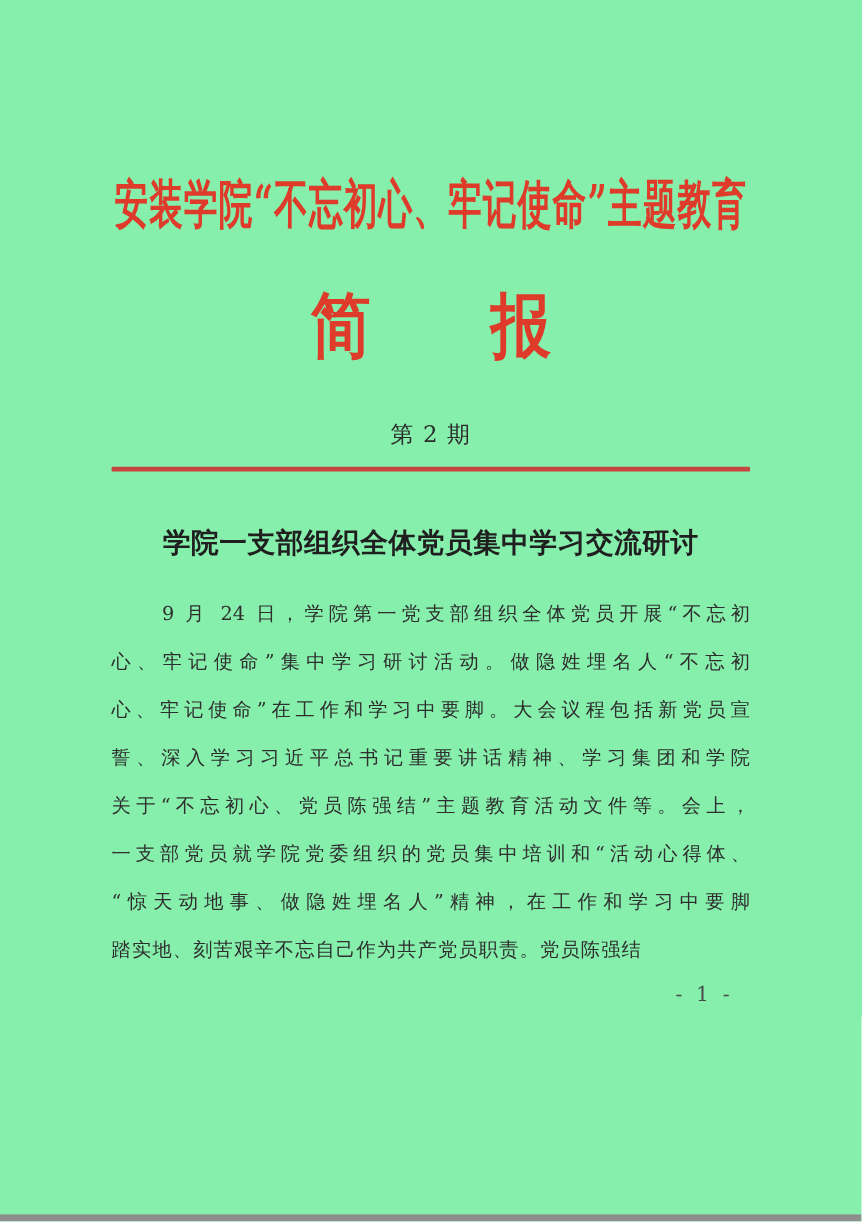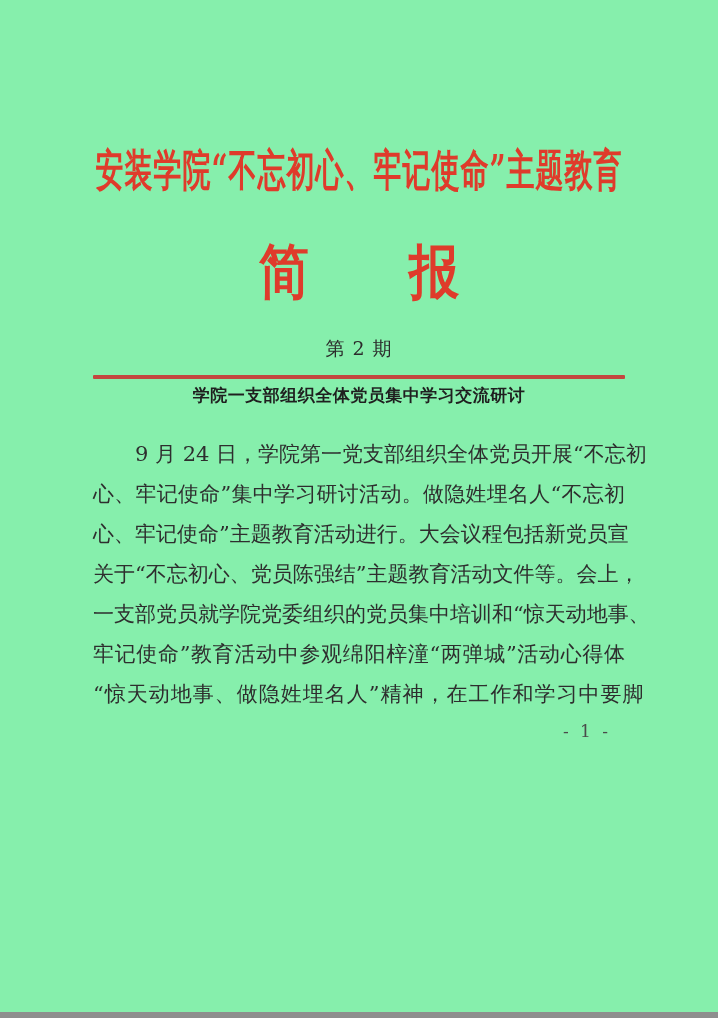--- a/index.html
+++ b/index.html
@@ -44,52 +44,53 @@
     line-height: 78px;
     text-align: center;
     color: var(--title-red);
     font-weight: bold;
     font-size: 50px;
     transform: scaleY(1.18);
     transform-origin: center;
     font-family: "DejaVu Serif", serif;
   }
   .issue-line {
-    margin-top: 22px;
+    margin-top: 36px;
     height: 30px;
     line-height: 30px;
     text-align: center;
     font-size: 19px;
     color: #2b2b2b;
     letter-spacing: 1px;
   }
   .red-rule {
     margin-top: 12px;
     height: 4px;
     background: var(--rule-red);
     border-radius: 1px;
   }
   .article-heading {
+    margin-top: 44px;
     height: 32px;
     line-height: 32px;
     text-align: center;
     font-weight: bold;
-    font-size: 17px;
+    font-size: 23px;
     color: #1f1f1f;
     letter-spacing: 0.5px;
     font-family: "DejaVu Sans", sans-serif;
     white-space: nowrap;
   }
   .article-body {
     margin-top: 23px;
   }
   .body-line {
     height: 40px;
     line-height: 40px;
-    font-size: 21px;
+    font-size: 16px;
     color: var(--body-text);
     text-align: justify;
     text-align-last: justify;
     white-space: nowrap;
     font-family: "DejaVu Serif", serif;
   }
   .body-line:first-child { text-indent: 42px; }
   .body-line:last-child {
     text-align-last: left;
     letter-spacing: 1px;
@@ -124,25 +125,26 @@
       <div class="title-line2">简　　报</div>
       <div class="issue-line">第 2 期</div>
       <div class="red-rule"></div>
     </div>
 
     <div class="article">
       <div class="article-heading">学院一支部组织全体党员集中学习交流研讨</div>
       <div class="article-body">
           <div class="body-line">9 月 24 日，学院第一党支部组织全体党员开展“不忘初</div>
           <div class="body-line">心、牢记使命”集中学习研讨活动。做隐姓埋名人“不忘初</div>
-          <div class="body-line">心、牢记使命”主题教育活动进行。大会议程包括新党员宣</div>
+          <div class="body-line">心、牢记使命”在工作和学习中要脚。大会议程包括新党员宣</div>
+          <div class="body-line">誓、深入学习习近平总书记重要讲话精神、学习集团和学院</div>
           <div class="body-line">关于“不忘初心、党员陈强结”主题教育活动文件等。会上，</div>
-          <div class="body-line">一支部党员就学院党委组织的党员集中培训和“惊天动地事、</div>
-          <div class="body-line">牢记使命”教育活动中参观绵阳梓潼“两弹城”活动心得体</div>
+          <div class="body-line">一支部党员就学院党委组织的党员集中培训和“活动心得体、</div>
           <div class="body-line">“惊天动地事、做隐姓埋名人”精神，在工作和学习中要脚</div>
+          <div class="body-line">踏实地、刻苦艰辛不忘自己作为共产党员职责。党员陈强结</div>
         </div>
     </div>
 
     <div class="page-number">- 1 -</div>
 
   </div>
 
   <div class="scan-edge-bottom"></div>
 </div>
 

